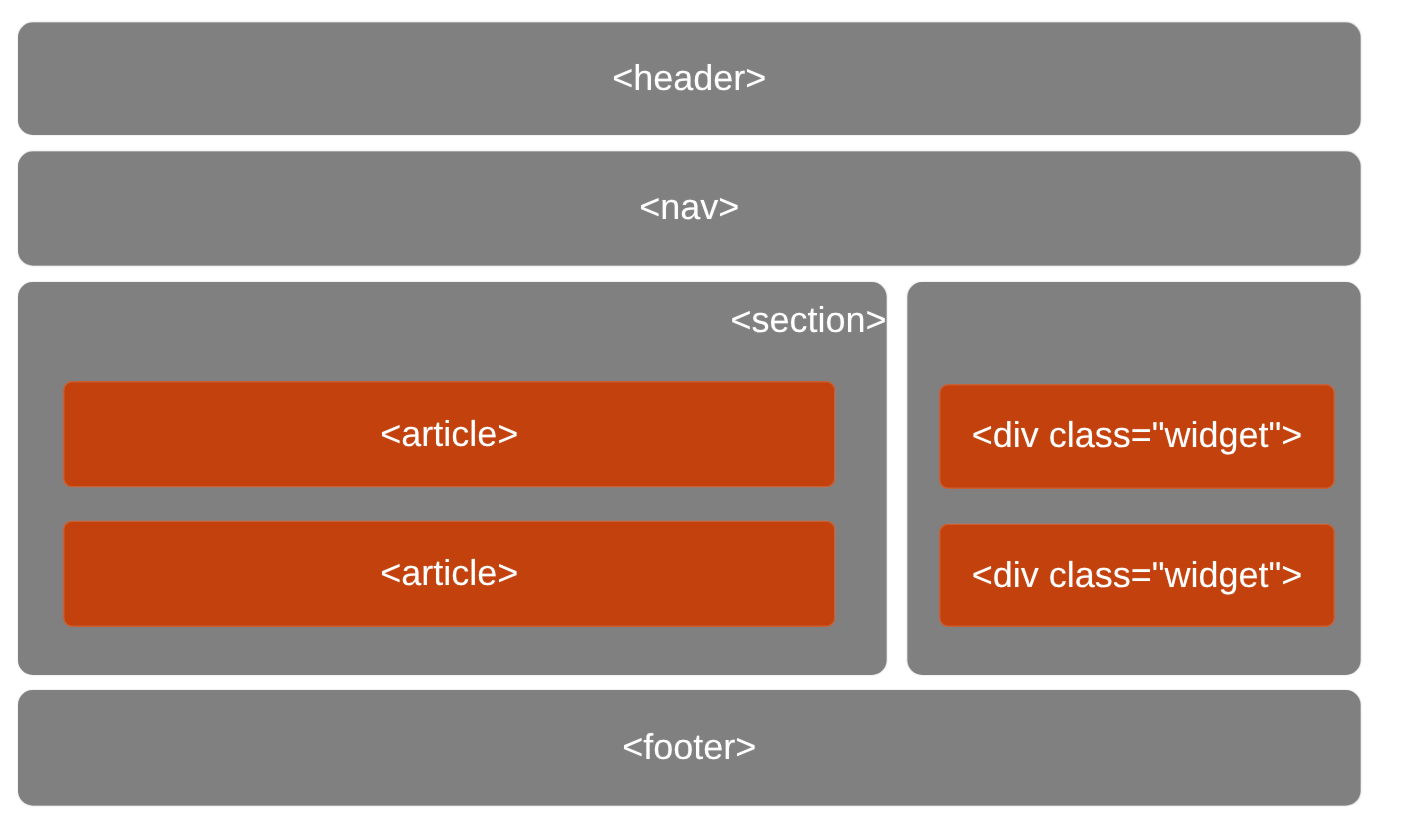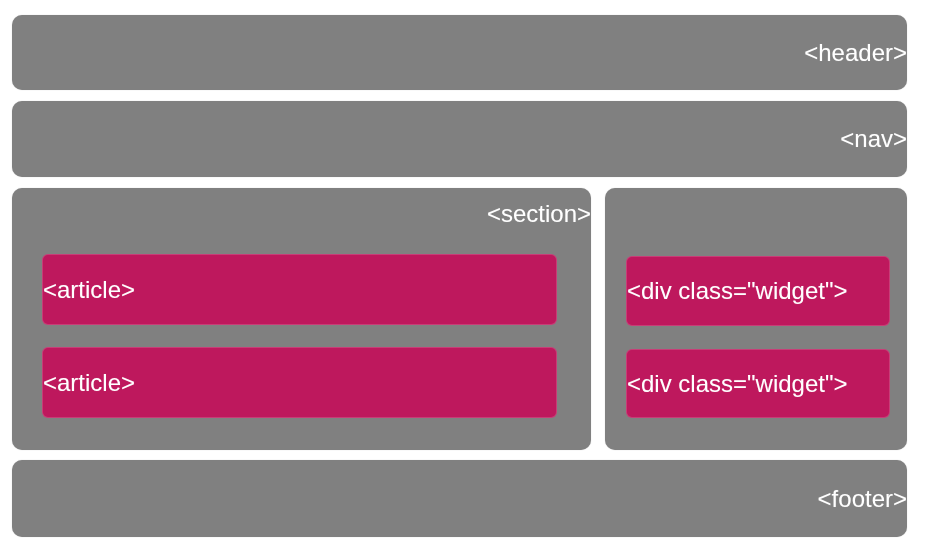--- a/index.html
+++ b/index.html
@@ -18,21 +18,21 @@
   .block {
     position: absolute;
     background: #808080;
     border-radius: 10px;
     color: #ffffff;
     box-shadow: 0 0 1px rgba(0,0,0,0.25);
   }
   .bar {
     display: flex;
     align-items: center;
-    justify-content: flex-end;
+    justify-content: center;
   }
   .label {
     font-size: 24px;
     line-height: 1;
     white-space: nowrap;
     text-shadow: 0 0 1px rgba(255,255,255,0.25);
   }
   .block-header { left: 12px; top: 15px;  width: 895px; height: 75px; }
   .block-nav    { left: 12px; top: 101px; width: 895px; height: 76px; }
   .block-footer { left: 12px; top: 460px; width: 895px; height: 77px; }
@@ -40,25 +40,26 @@
   .block-aside   { left: 605px; top: 188px; width: 302px; height: 262px; }
   .container-title {
     position: absolute;
     top: 14px;
     left: 0;
     right: 0;
     text-align: right;
   }
   .inner {
     position: absolute;
-    background: #be185d;
+    background: #c2410c;
     border: 1px solid rgba(255,255,255,0.16);
     border-radius: 6px;
     display: flex;
     align-items: center;
+    justify-content: center;
     box-sizing: border-box;
   }
   .article-1 { left: 30px; top: 66px;  width: 515px; height: 71px; }
   .article-2 { left: 30px; top: 159px; width: 515px; height: 71px; }
   .widget-1  { left: 21px; top: 68px;  width: 264px; height: 70px; }
   .widget-2  { left: 21px; top: 161px; width: 264px; height: 69px; }
 </style>
 </head>
 <body>
 

